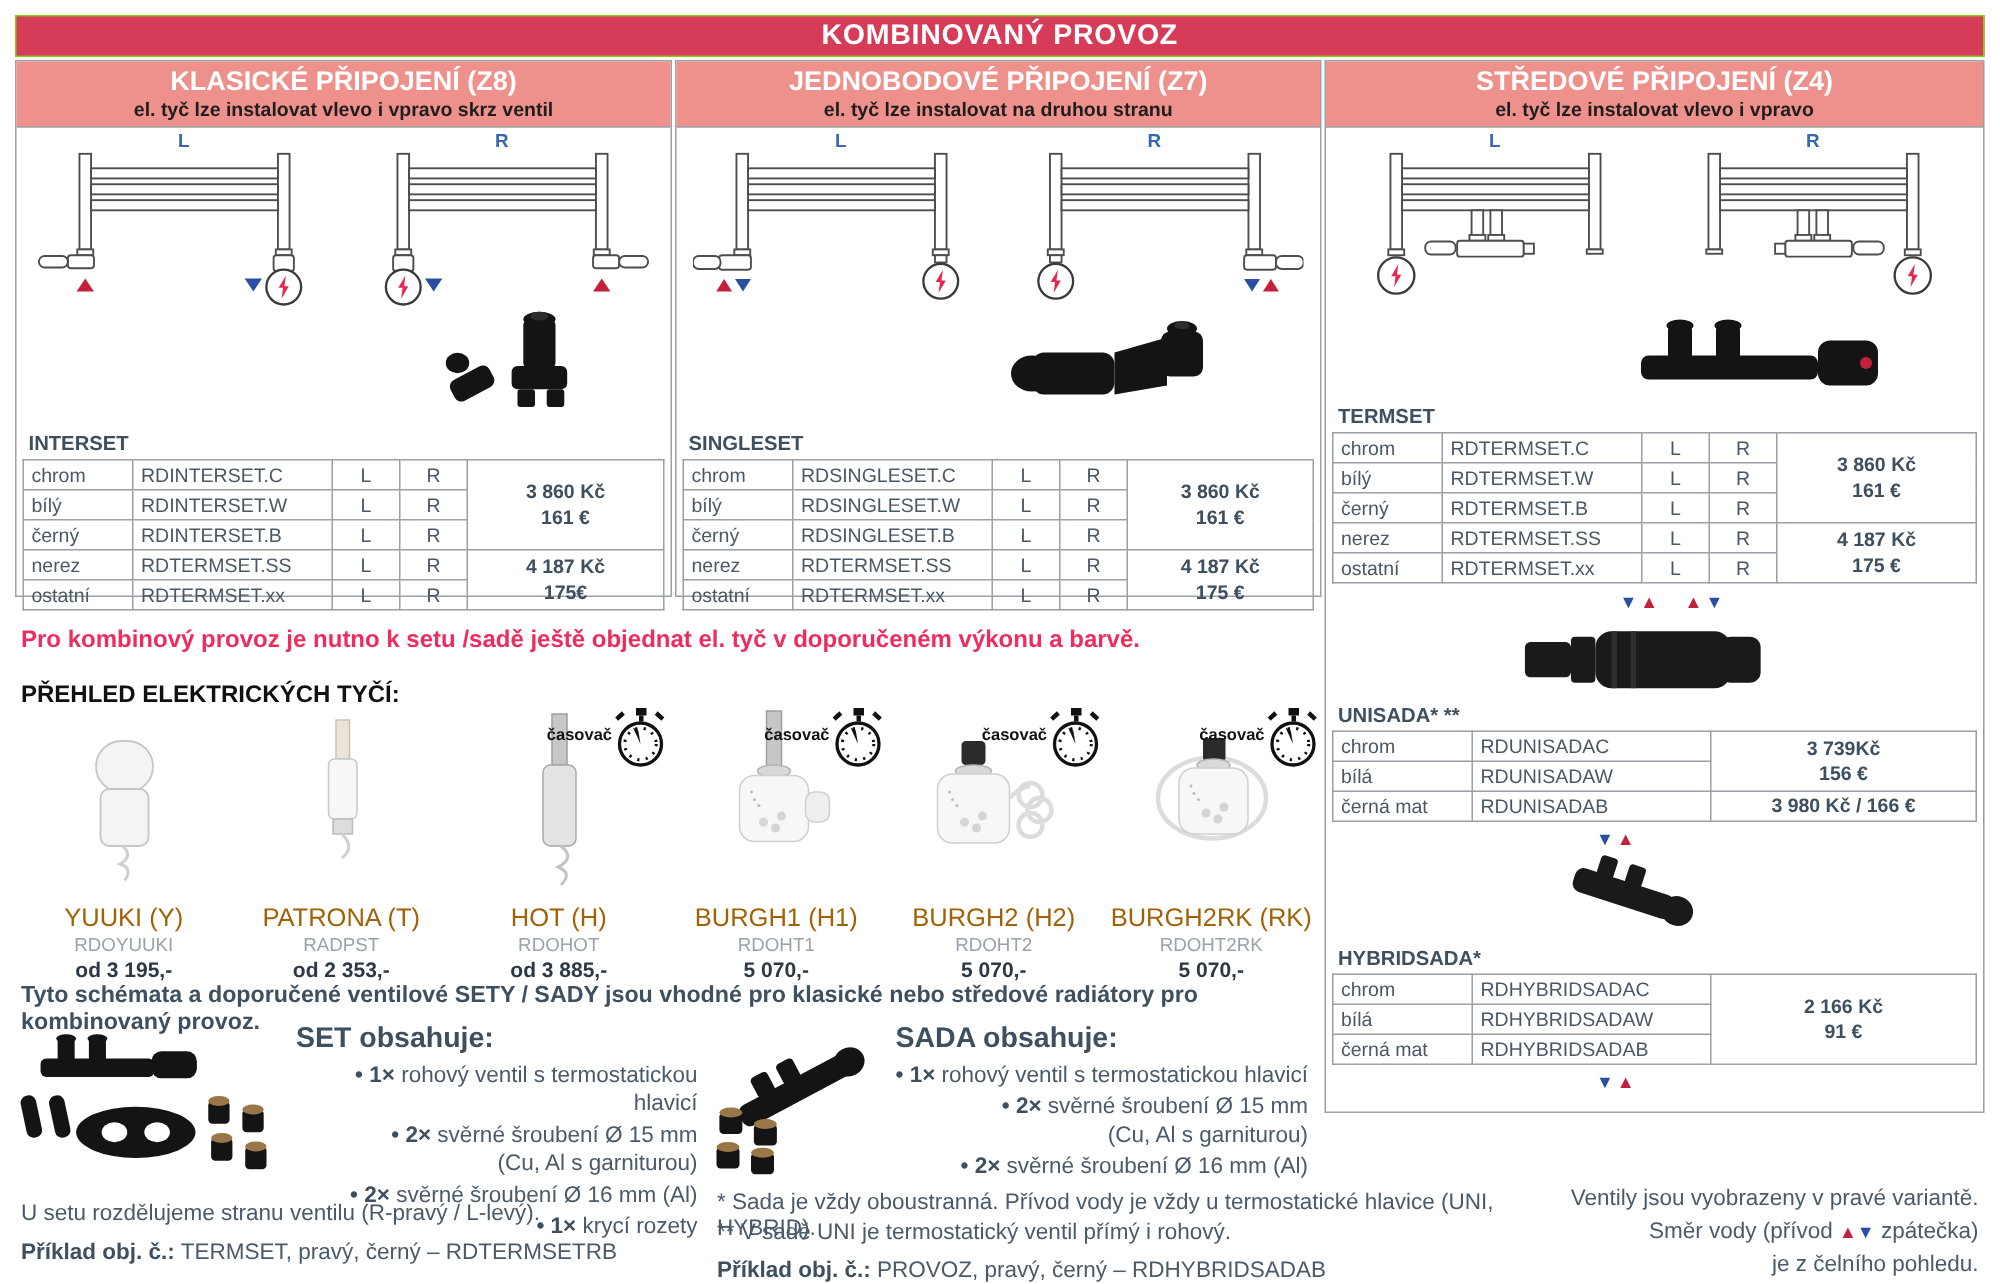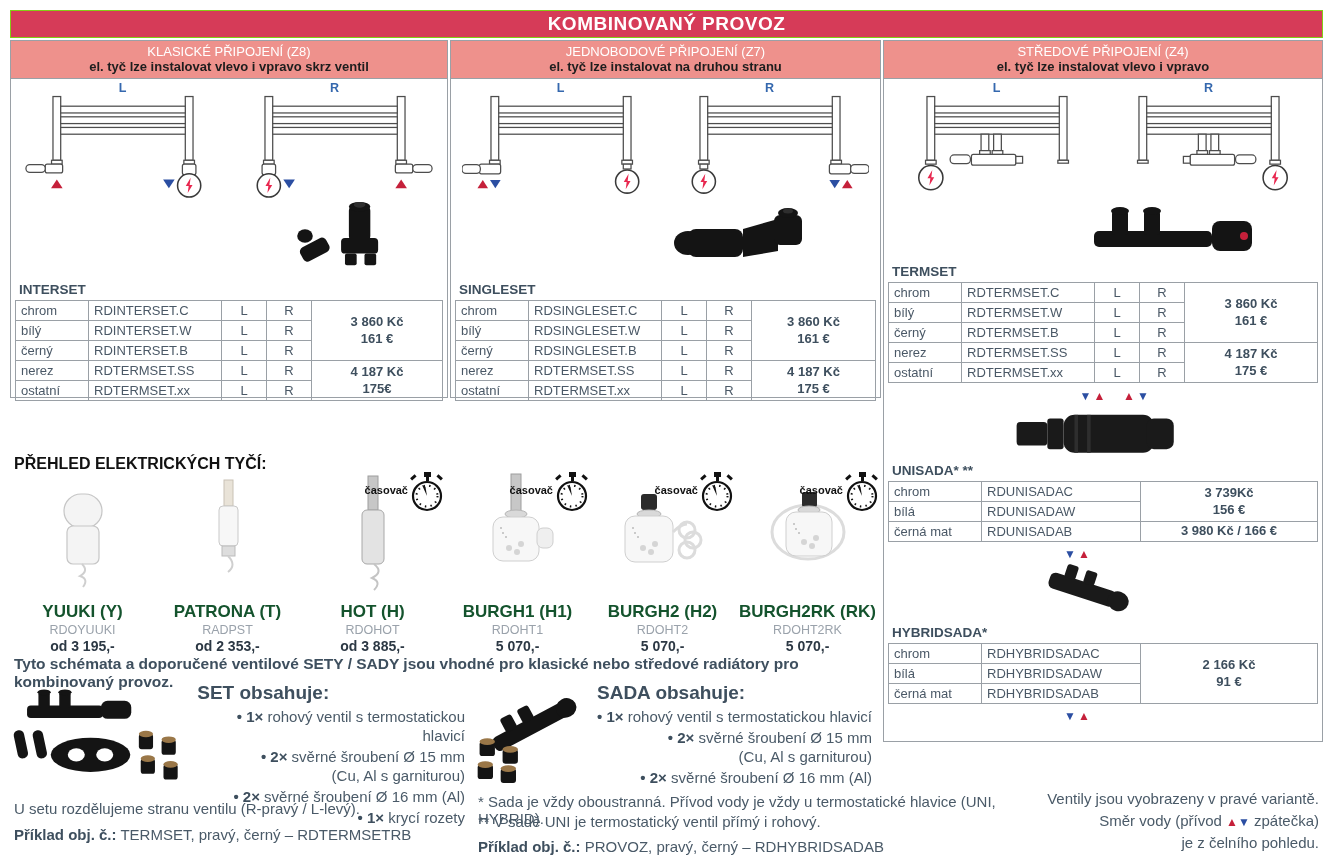--- a/index.html
+++ b/index.html
@@ -8,21 +8,21 @@
   
   .titlebar{position:absolute;left:10px;top:10px;width:1313px;height:28px;background:#d63b58;
             border:1px solid #84cc16;box-sizing:border-box;display:flex;align-items:center;justify-content:center;}
   .titlebar span{color:#fff;font-weight:bold;font-size:19px;letter-spacing:.5px;}
   
   .colbox{position:absolute;top:40px;border:1px solid #9aa0a6;background:#fff;box-sizing:border-box;}
   #col1{left:10px;width:438px;height:358px;}
   #col2{left:450px;width:431px;height:358px;}
   #col3{left:883px;width:440px;height:702px;}
   .colhead{background:#ee918c;border-bottom:1px solid #9aa0a6;text-align:center;padding:3px 0 4px 0;}
-  .colhead .t{display:block;color:#fff;font-weight:normal;font-size:13px;}
+  .colhead .t{display:block;color:#fff;font-weight:bold;font-size:18px;}
   .colhead .s{display:block;color:#1d1d1d;font-weight:bold;font-size:13px;}
   .diagrams{display:flex;justify-content:space-evenly;align-items:flex-start;padding-top:2px;height:120px;}
   .photoarea{position:relative;height:80px;}
   .setlabel{font-weight:bold;color:#3e4f5e;font-size:13.5px;padding:1px 0 3px 8px;}
   table.set{border-collapse:collapse;margin:0 4px;width:calc(100% - 8px);font-size:13px;color:#4a5866;table-layout:fixed;}
   table.set td{border:1px solid #9aa0a6;height:19px;padding:0 5px;overflow:hidden;}
   table.set td.c{width:62px;}
   table.set td.k{width:122px;}
   table.set td.lr{width:34px;text-align:center;}
   table.set td.price{text-align:center;font-weight:bold;color:#3e4f5e;line-height:1.3;}
@@ -36,21 +36,21 @@
   .under-arrows .ag{display:inline-block;width:39px;text-align:center;letter-spacing:2px;}
   .center-arrow{padding-left:180px;padding-top:2px;height:15px;letter-spacing:2px;}
   
   .rednote{position:absolute;left:14px;top:418px;width:900px;color:#ee2d5f;font-weight:bold;font-size:16px;}
   .rodshead{position:absolute;left:14px;top:455px;color:#111;font-weight:bold;font-size:16px;}
   .rodsrow{position:absolute;left:10px;top:472px;width:870px;display:flex;}
   .rod{flex:1;text-align:center;position:relative;}
   .rodimg{height:128px;position:relative;}
   .timer{position:absolute;top:-2px;right:-2px;display:flex;align-items:flex-start;}
   .timer .tlabel{font-weight:bold;font-size:11px;color:#111;margin-top:14px;margin-right:-3px;}
-  .rodname{font-weight:bold;font-size:17px;color:#14532d;margin-top:2px;}
+  .rodname{font-weight:normal;font-size:17px;color:#a16207;margin-top:2px;}
   .rodcode{font-size:12.5px;color:#9aa2ab;margin-top:1px;}
   .rodprice{font-weight:bold;font-size:14px;color:#2c3844;margin-top:1px;}
   
   .intro{position:absolute;left:14px;top:655px;width:870px;font-weight:bold;font-size:15.5px;color:#3e4f5e;}
   .contents{position:absolute;display:flex;gap:12px;}
   #setblock{left:10px;top:682px;width:455px;}
   #sadablock{left:470px;top:682px;width:420px;}
   .chead{font-weight:bold;font-size:19px;color:#3e4f5e;margin-bottom:3px;}
   ul.blist{margin:0;padding:0;list-style:none;font-size:15px;color:#4a5a68;}
   ul.blist li{margin:0 0 2px 0;line-height:19px;text-align:right;}
@@ -458,20 +458,21 @@
           </tr>
       <tr>
             <td class="c">černá mat</td>
             <td class="k">RDHYBRIDSADAB</td>
           </tr>
     </tbody>
       </table>
     <div class="center-arrow"><span class="tri dn">▼</span><span class="tri up">▲</span></div>
   </div>
 
+  <div class="rednote">Pro kombinový provoz je nutno k setu /sadě ještě objednat el. tyč v doporučeném výkonu a barvě.</div>
   <div class="rodshead">PŘEHLED ELEKTRICKÝCH TYČÍ:</div>
 
   <div class="rodsrow">
     <div class="rod">
       <div class="rodimg">
         <svg width="90" height="125" viewBox="0 0 90 125">
           <g fill="#f4f4f4" stroke="#c6c6c6" stroke-width="1.2">
               <rect x="26" y="22" width="38" height="34" rx="17"></rect>
               <rect x="29" y="54" width="32" height="38" rx="6"></rect>
             </g>

